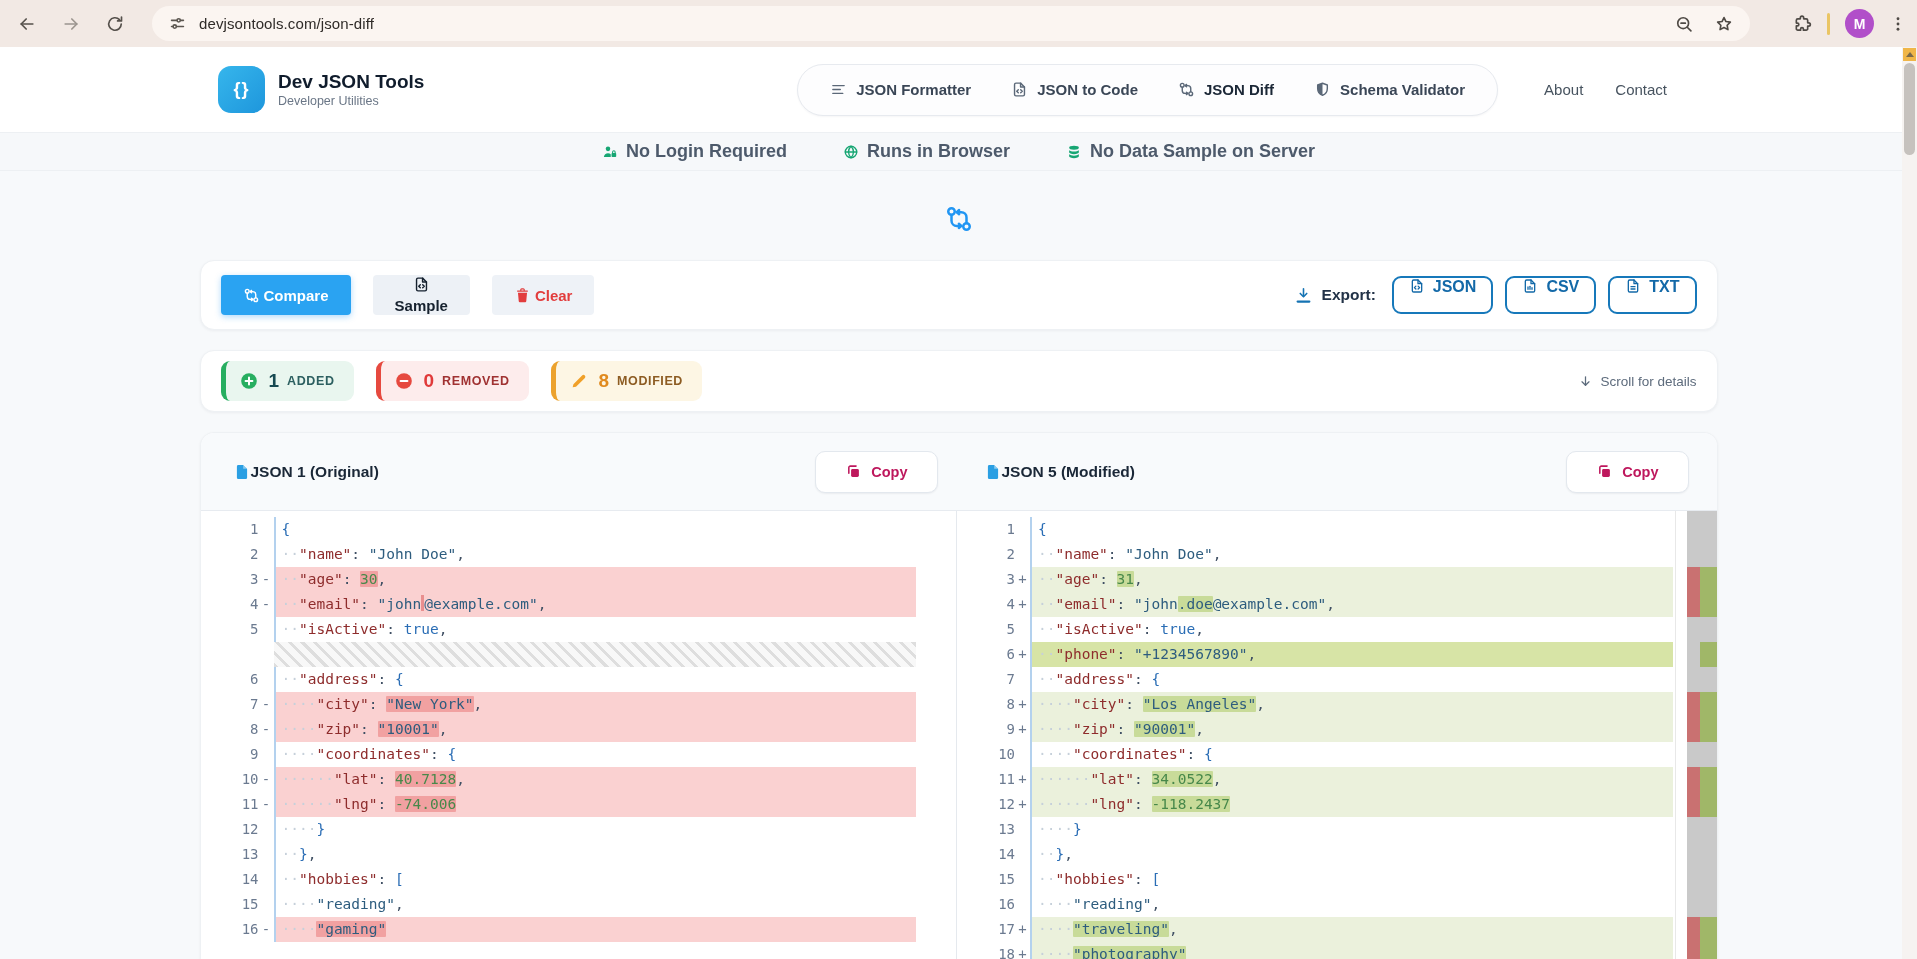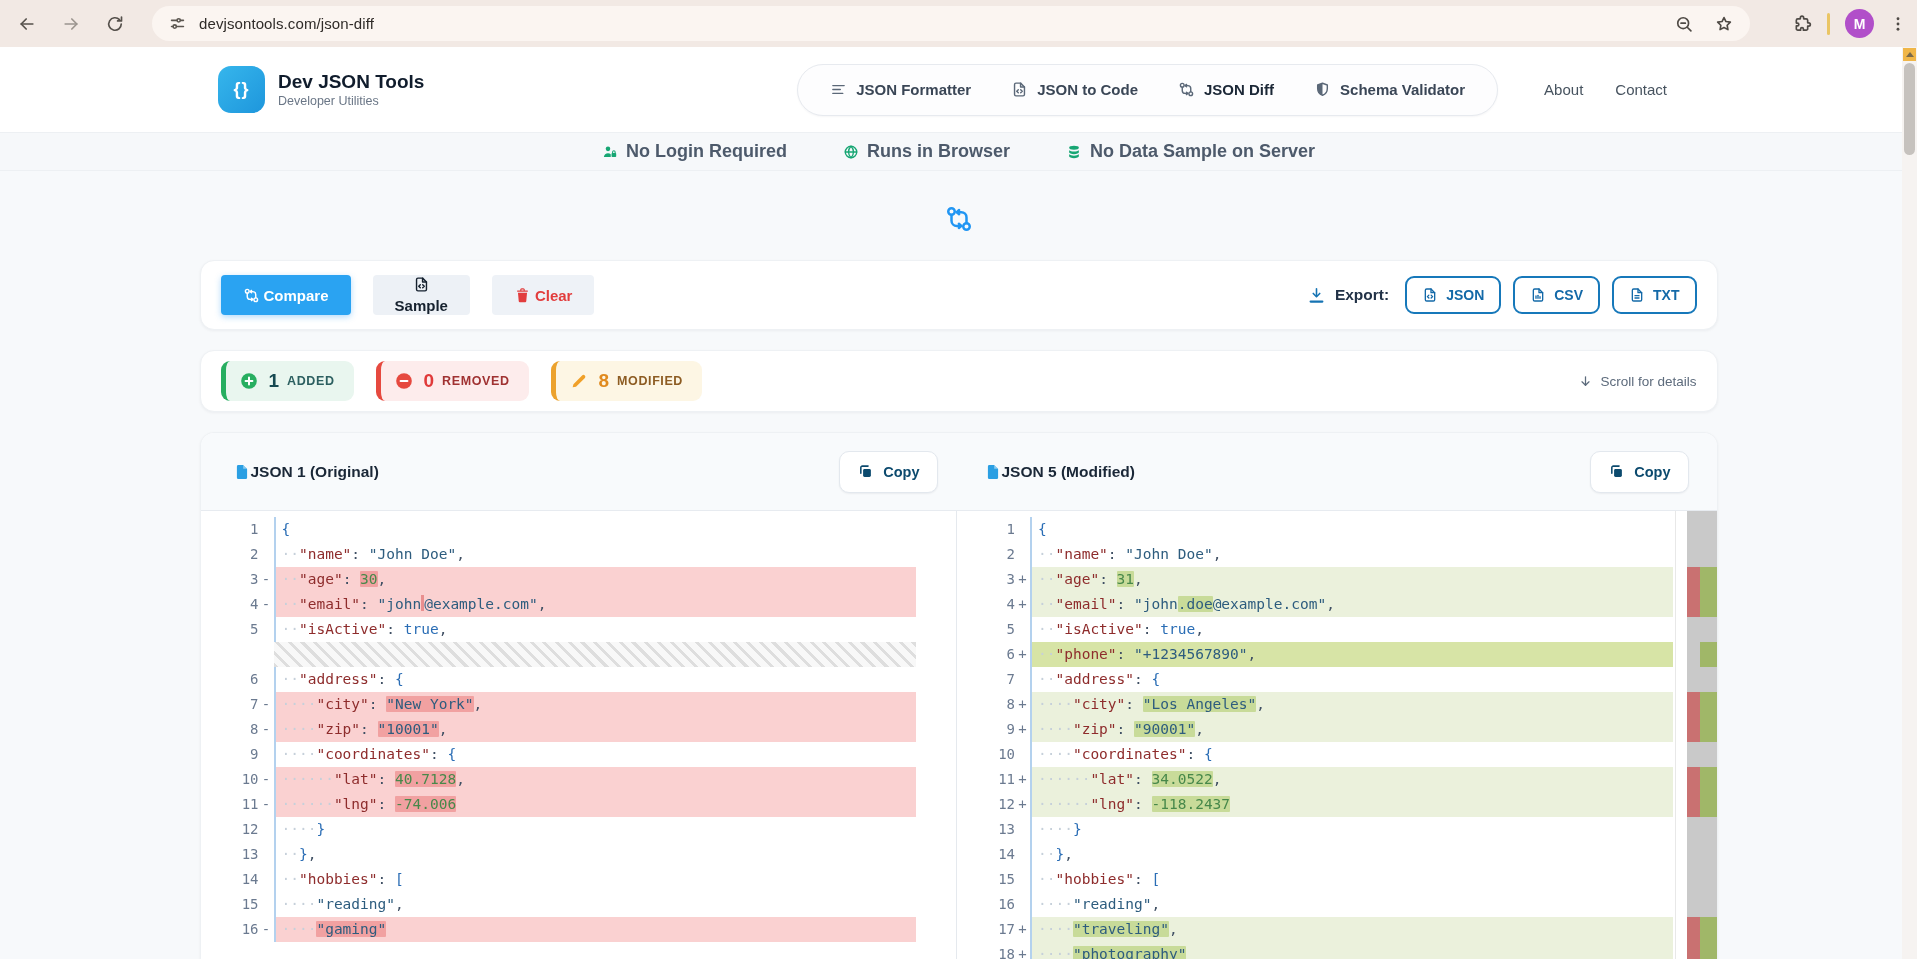--- a/index.html
+++ b/index.html
@@ -63,21 +63,21 @@
   .tbtn .ic { width:17px; height:17px; }
   .tbtn.primary { background:#2aa3f2; color:#fff; box-shadow:0 2px 6px rgba(33,150,243,.35); }
   .tbtn.neutral { background:#edf1f6; color:#17222f;flex-direction:column; }
   .tbtn.neutral .ic { color:#15202e; }
   .tbtn.danger { background:#eef2f7; color:#e23d3d; }
   .tbtn.danger .ic { color:#e23d3d; }
   .exports { margin-left:auto; display:flex; align-items:center; gap:12px; }
   .exlabel-wrap { display:flex; align-items:center; gap:9px; margin-right:4px; }
   .exlabel-wrap .ic { width:19px; height:19px; color:#1573b3; }
   .exlabel { font-size:15.5px; font-weight:700; color:#223247; }
-  .exbtn { height:38px; padding:0 15px; border:2px solid #1678ba; border-radius:9px; background:#fff; color:#1369a8; font-size:14px; font-weight:700; display:flex; align-items:center; gap:8px; cursor:pointer; font-family:inherit; }
+  .exbtn { height:38px; padding:0 15px; border:2px solid #1678ba; border-radius:9px; background:#fff; color:#1369a8; font-size:16px; font-weight:700; display:flex; align-items:flex-start; gap:8px; cursor:pointer; font-family:inherit; }
   .exbtn .ic { width:16px; height:16px; }
 
   .statsbar { margin-top:20px; height:62px; display:flex; align-items:center; padding:0 20px; gap:22px; }
   .stat { height:40px; border-radius:9px; display:flex; align-items:center; padding:0 19px 0 13px; border-left:5px solid; }
   .stat .ic { width:20px; height:20px; }
   .stat.added { background:#e9f6ef; border-color:#27ae60; }
   .stat.added .ic { color:#27ae60; }
   .stat.added .scount { color:#174a52; }
   .stat.added .slabel { color:#2c5f60; }
   .stat.removed { background:#fdecec; border-color:#e6493f; }
@@ -93,21 +93,21 @@
   .hint { margin-left:auto; display:flex; align-items:center; gap:7px; color:#5d6b7c; font-size:13.5px; }
   .hint .ic { width:15px; height:15px; }
 
   
   .panelscard { margin-top:20px; height:540px; border-radius:14px; overflow:hidden; display:flex; flex-direction:column; }
   .pheads { height:78px; background:#f8fafc; border-bottom:1px solid #e7ebf0; display:flex; flex:none; }
   .phead { flex:1; display:flex; align-items:center; padding:0 14px 0 32px; }
   .phead.r { padding-right:28px; }
   .ptit { display:flex; align-items:center; font-size:15.5px; font-weight:700; color:#1a2737; }
   .ptit .ic { width:18px; height:18px; color:#2b9fe3; }
-  .copybtn { margin-left:auto; height:42px; padding:0 17px; background:#fff; border:1px solid #e3e8ee; border-radius:10px; display:flex; align-items:center; gap:9px; font-size:14.5px; font-weight:600; color:#0c4a6e; box-shadow:0 1px 2px rgba(16,24,40,.06); cursor:pointer; font-family:inherit; }
+  .copybtn { margin-left:auto; height:42px; padding:0 29px; background:#fff; border:1px solid #e3e8ee; border-radius:10px; display:flex; align-items:center; gap:9px; font-size:14.5px; font-weight:600; color:#be185d; box-shadow:0 1px 2px rgba(16,24,40,.06); cursor:pointer; font-family:inherit; }
   .copybtn .ic { width:17px; height:17px; }
   .pbodies { flex:1; display:flex; min-height:0; }
   .pbody { flex:1; position:relative; padding-top:6px; background:#fff; }
   .pbody.l { padding-right:40px; }
   .pbody.r { border-left:1px solid #e5e9ee; padding-right:44px; }
 
   .cl { display:flex; height:25px; font-family:"DejaVu Sans Mono", monospace; font-size:14.5px; line-height:25px; }
   .ln { width:58px; flex:none; text-align:right; color:#6b7a90; font-size:14px; }
   .sfx { width:15px; flex:none; text-align:center; color:#6b7a90; font-size:14px; }
   .cnt { flex:1; border-left:2px solid #b3d1ee; padding-left:6px; white-space:pre; overflow:hidden; }

